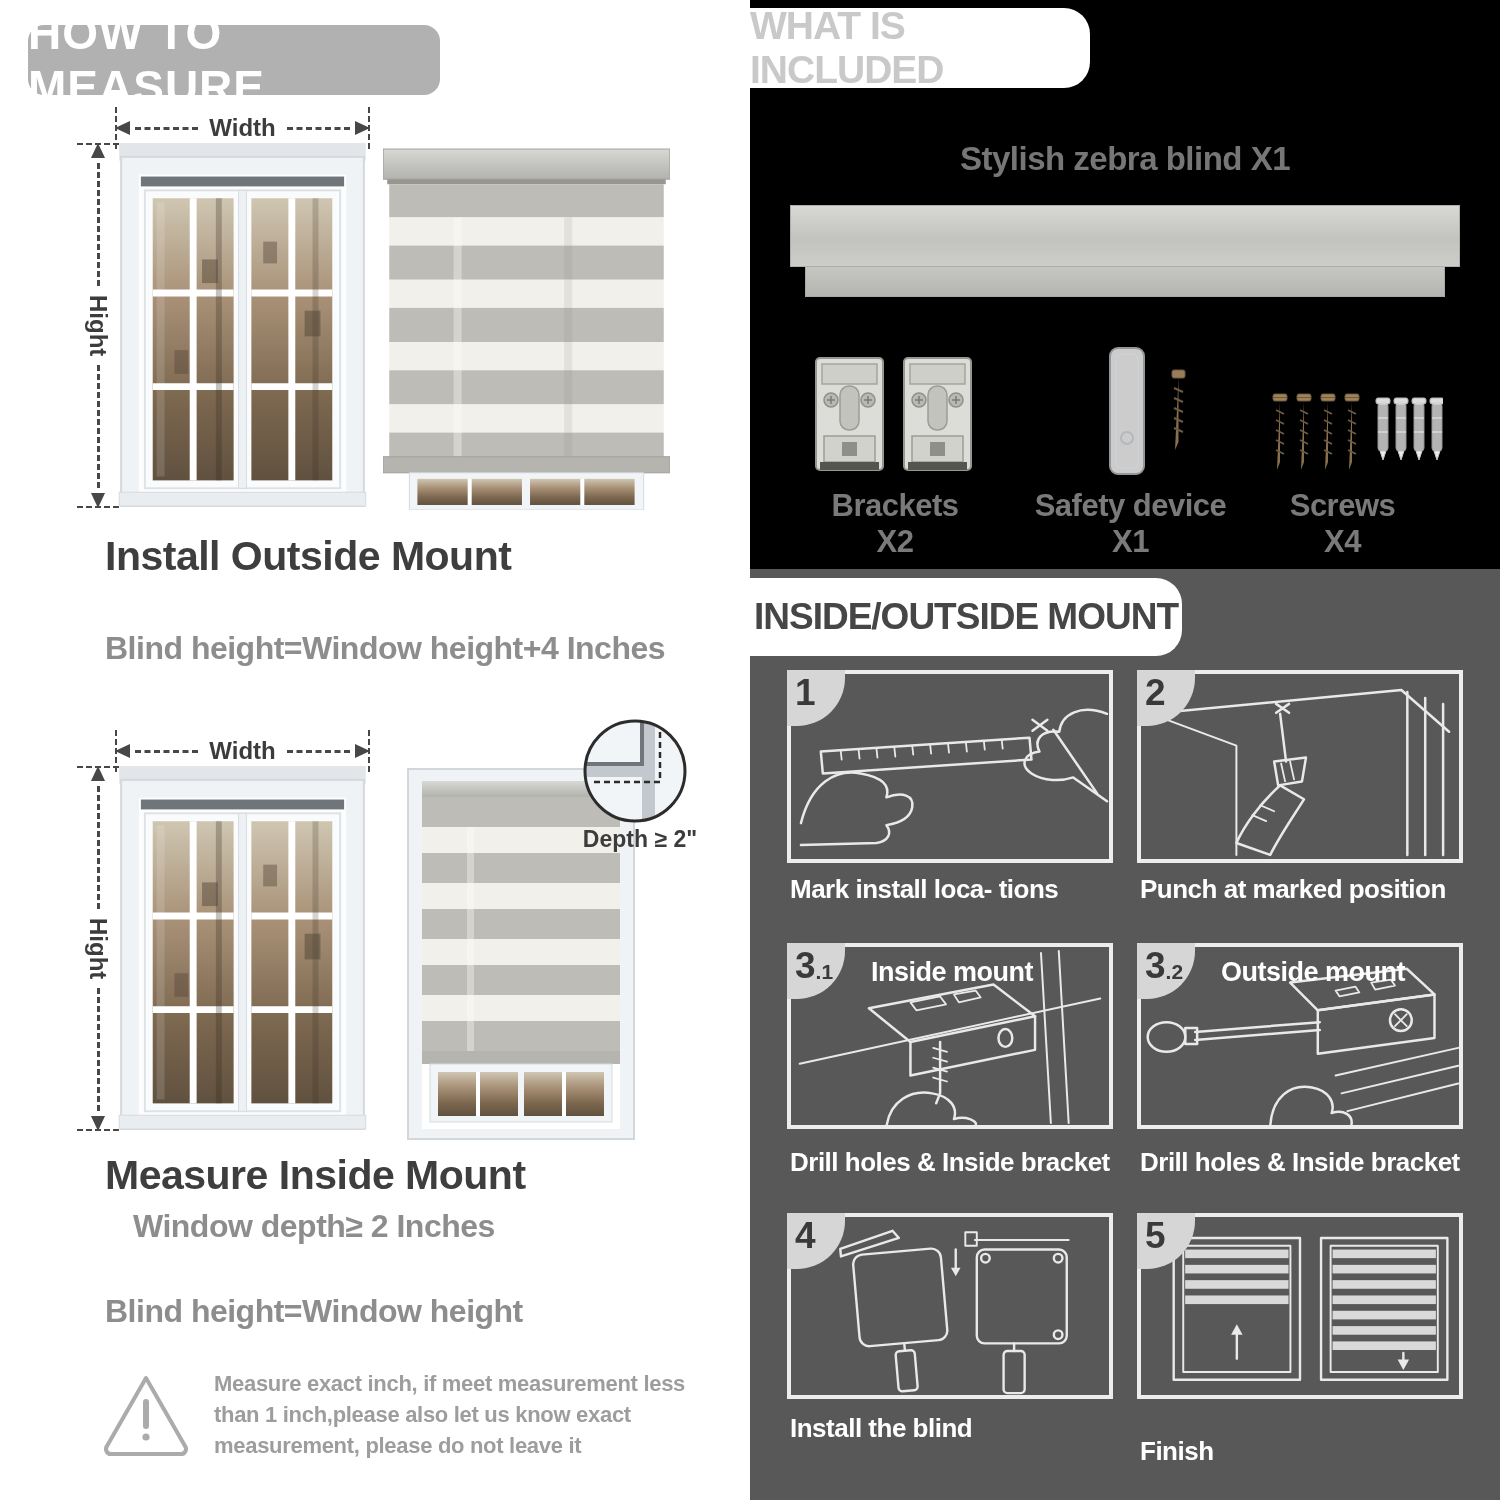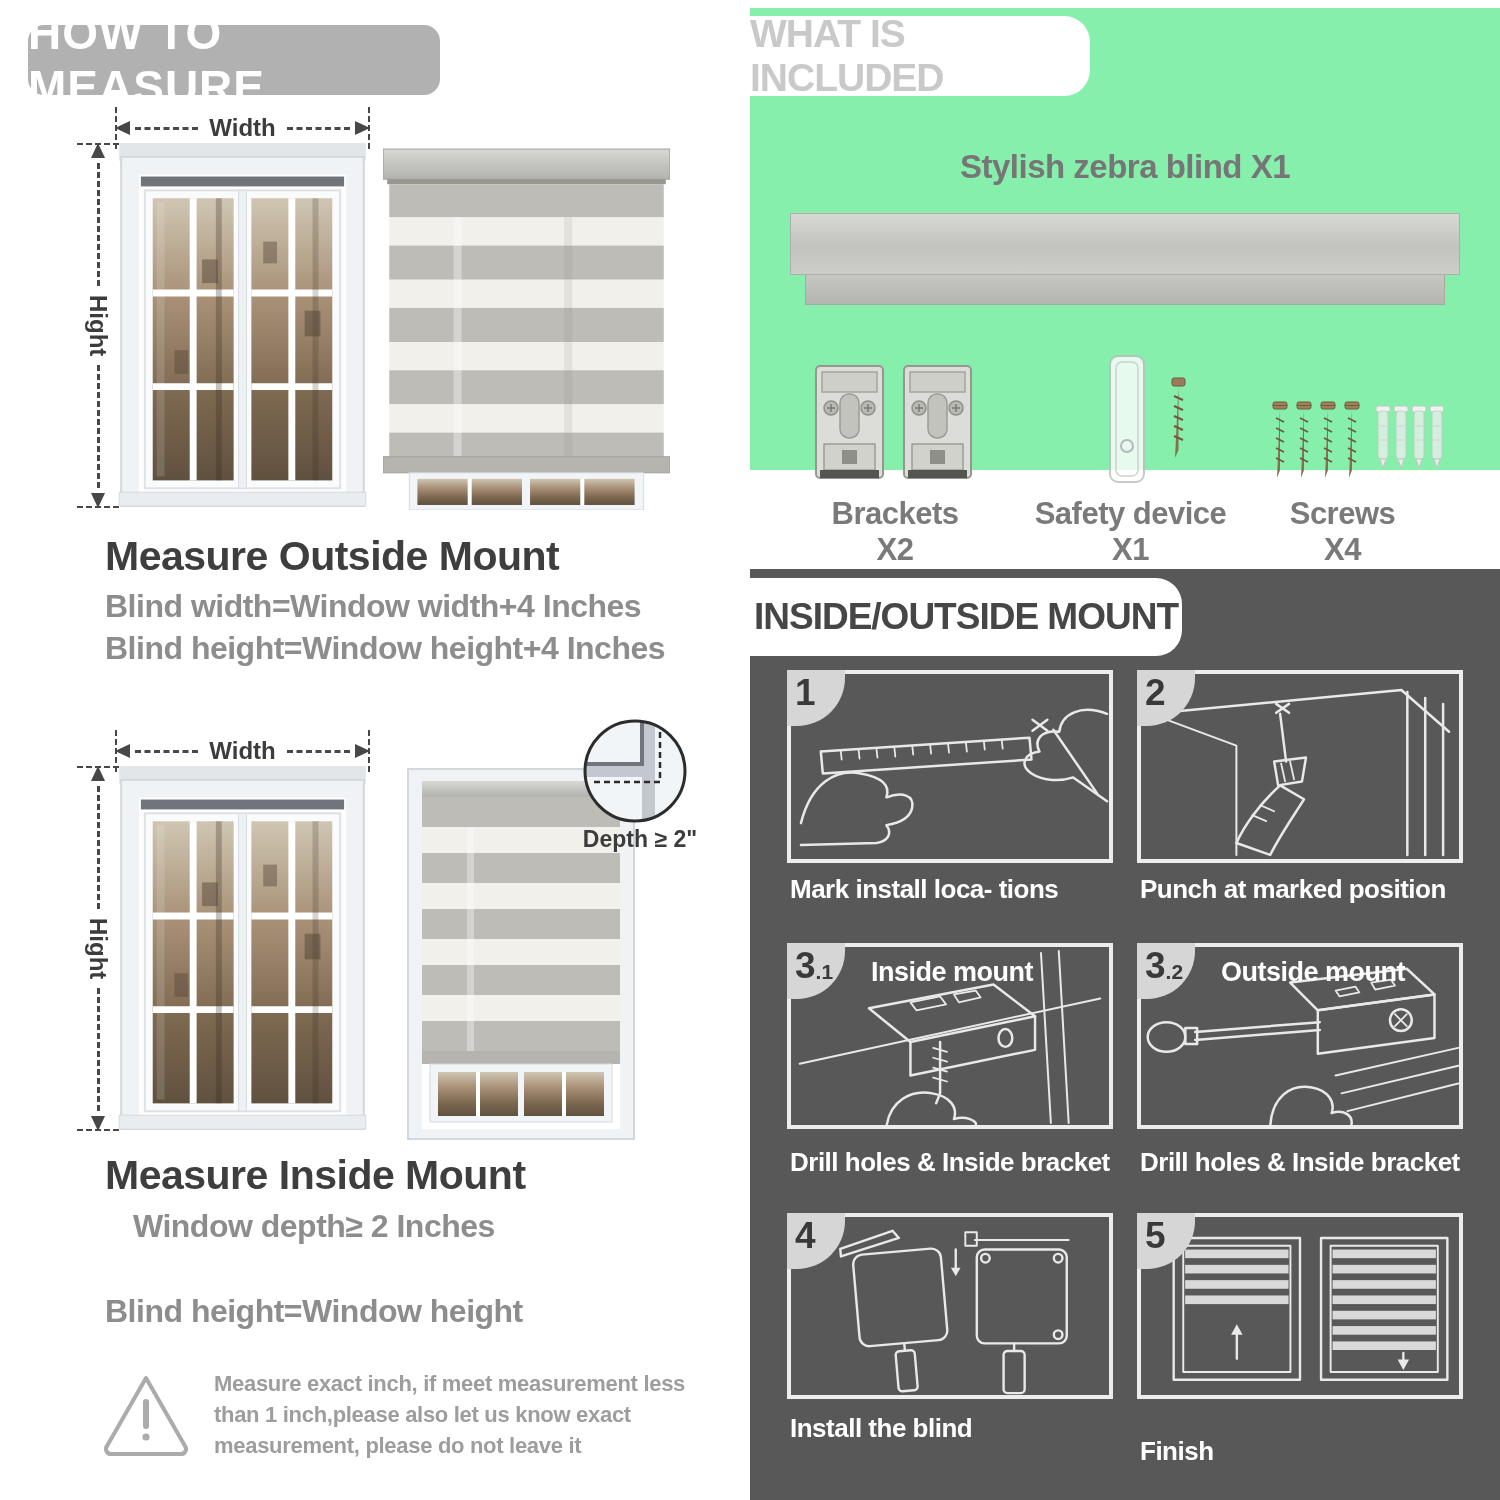--- a/index.html
+++ b/index.html
@@ -29,21 +29,21 @@
   .measure-v .vdash{flex:1;width:0;border-left:3px dashed #474747;margin:5px 0;}
   .measure-v .vlabel{writing-mode:vertical-rl;font-size:24px;font-weight:700;color:#3c3c3c;margin:4px 0;}
   .measure-v .tick{position:absolute;left:-8px;height:0;width:42px;border-top:2px dashed #474747;}
   .measure-v .tick.t-t{top:0;}
   .measure-v .tick.t-b{bottom:0;}
 
   .depth-label{font-size:23px;font-weight:700;color:#3c3c3c;text-align:center;}
   .warn-text{font-size:22px;font-weight:700;color:#9d9d9d;line-height:31px;letter-spacing:-0.3px;white-space:nowrap;}
 
   
-  .rt{left:750px;top:8px;width:750px;height:462px;background:#86efac;}
+  .rt{left:750px;top:0;width:750px;height:569px;background:#000000;}
   .rb{left:750px;top:569px;width:750px;height:931px;background:#585858;}
   .banner{position:absolute;left:0;background:#fff;border-radius:0 26px 26px 0;display:flex;align-items:center;justify-content:center;}
   .banner.included{top:8px;width:340px;height:80px;color:#c9c9c9;font-size:39px;font-weight:700;letter-spacing:-1px;}
   .banner.mount{top:9px;width:432px;height:78px;color:#464646;font-size:37px;font-weight:700;letter-spacing:-1px;}
   .product-label{left:0;top:140px;width:100%;text-align:center;font-size:33px;font-weight:700;color:#767676;letter-spacing:-0.5px;}
   .rail-top{left:40px;top:205px;width:670px;height:62px;background:linear-gradient(180deg,#d8d8d4,#c2c2be 55%,#cdcdc9);border:1px solid #aeaeaa;box-sizing:border-box;}
   .rail-bottom{left:55px;top:267px;width:640px;height:30px;background:linear-gradient(180deg,#c6c6c2,#b4b4b0);border:1px solid #a8a8a4;border-top:none;box-sizing:border-box;}
   .item-label{position:absolute;top:488px;text-align:center;font-size:31px;font-weight:700;color:#7a7a7a;letter-spacing:-0.5px;}
 
   .tile{position:absolute;width:326px;border:4px solid #ededed;box-sizing:border-box;background:#585858;}
@@ -163,22 +163,21 @@
         <rect x="180" y="74" width="8" height="238" fill="#8e8d87" opacity="0.15"></rect>
         <rect x="0" y="312" width="285" height="16" fill="#b5b4af" stroke="#a09f9a"></rect>
         <rect x="26" y="328" width="233" height="37" fill="#f2f5f7" stroke="#d5dade"></rect>
         <rect x="34" y="334" width="104" height="26" fill="url(#paneGrad)"></rect>
         <rect x="146" y="334" width="104" height="26" fill="url(#paneGrad)"></rect>
         <path d="M86,334 V360 M198,334 V360" stroke="#fff" stroke-width="4"></path>
         <rect x="138" y="334" width="8" height="26" fill="#f2f5f7"></rect>
       </svg>
     </div>
 
-    <div class="abs section-title" style="left:105px;top:533px;">Measure Outside Mount</div>
-    <div class="abs spec" style="left:105px;top:588px;">Blind width=Window width+4 Inches</div>
+    <div class="abs section-title" style="left:105px;top:533px;">Install Outside Mount</div>
     <div class="abs spec" style="left:105px;top:630px;">Blind height=Window height+4 Inches</div>
 
     <div class="figure" style="left:85px;top:738px;height:415px;">
       <div class="measure-h" style="left:30px;top:0;width:255px;">
         <span class="tick t-l"></span>
         <span class="ah-l"></span>
         <span class="dash"></span>
         <span class="mlabel">Width</span>
         <span class="dash"></span>
         <span class="ah-r"></span>

